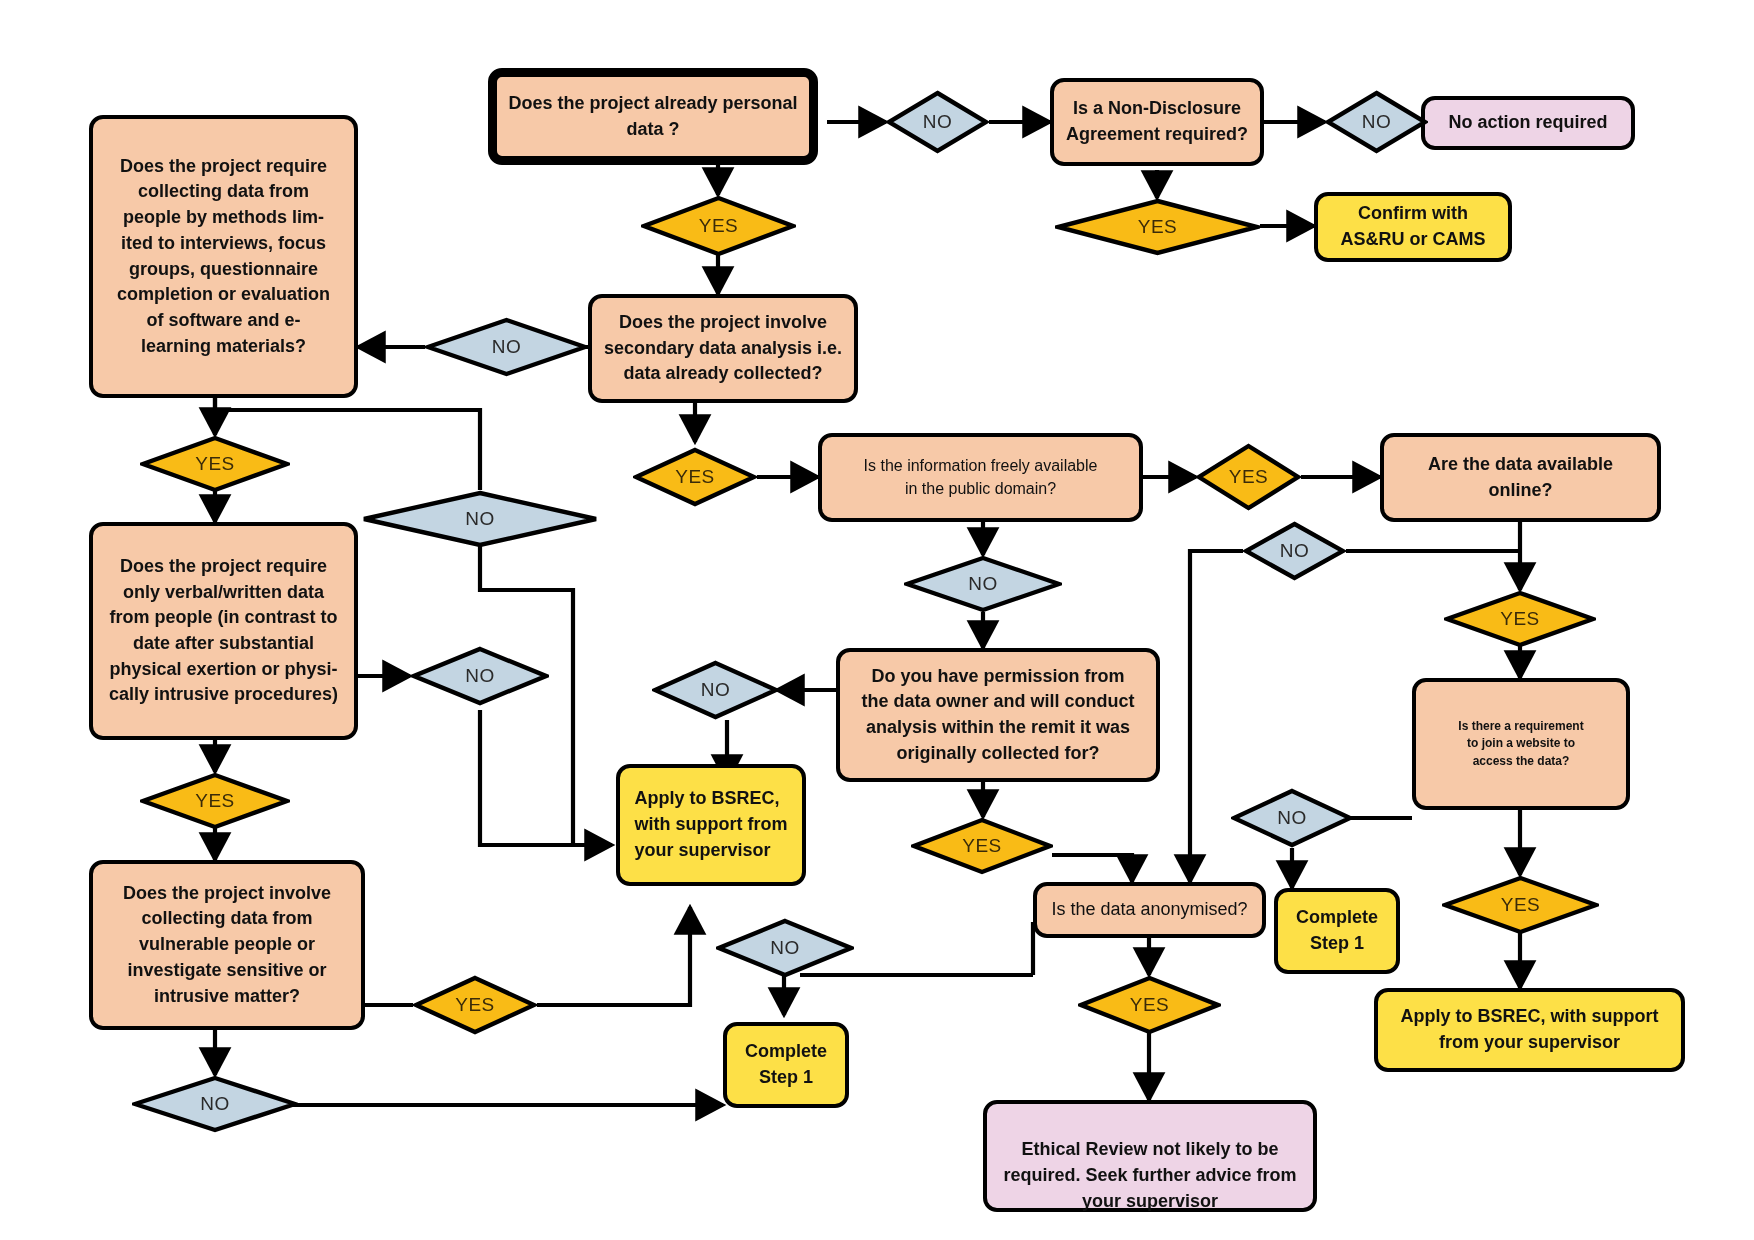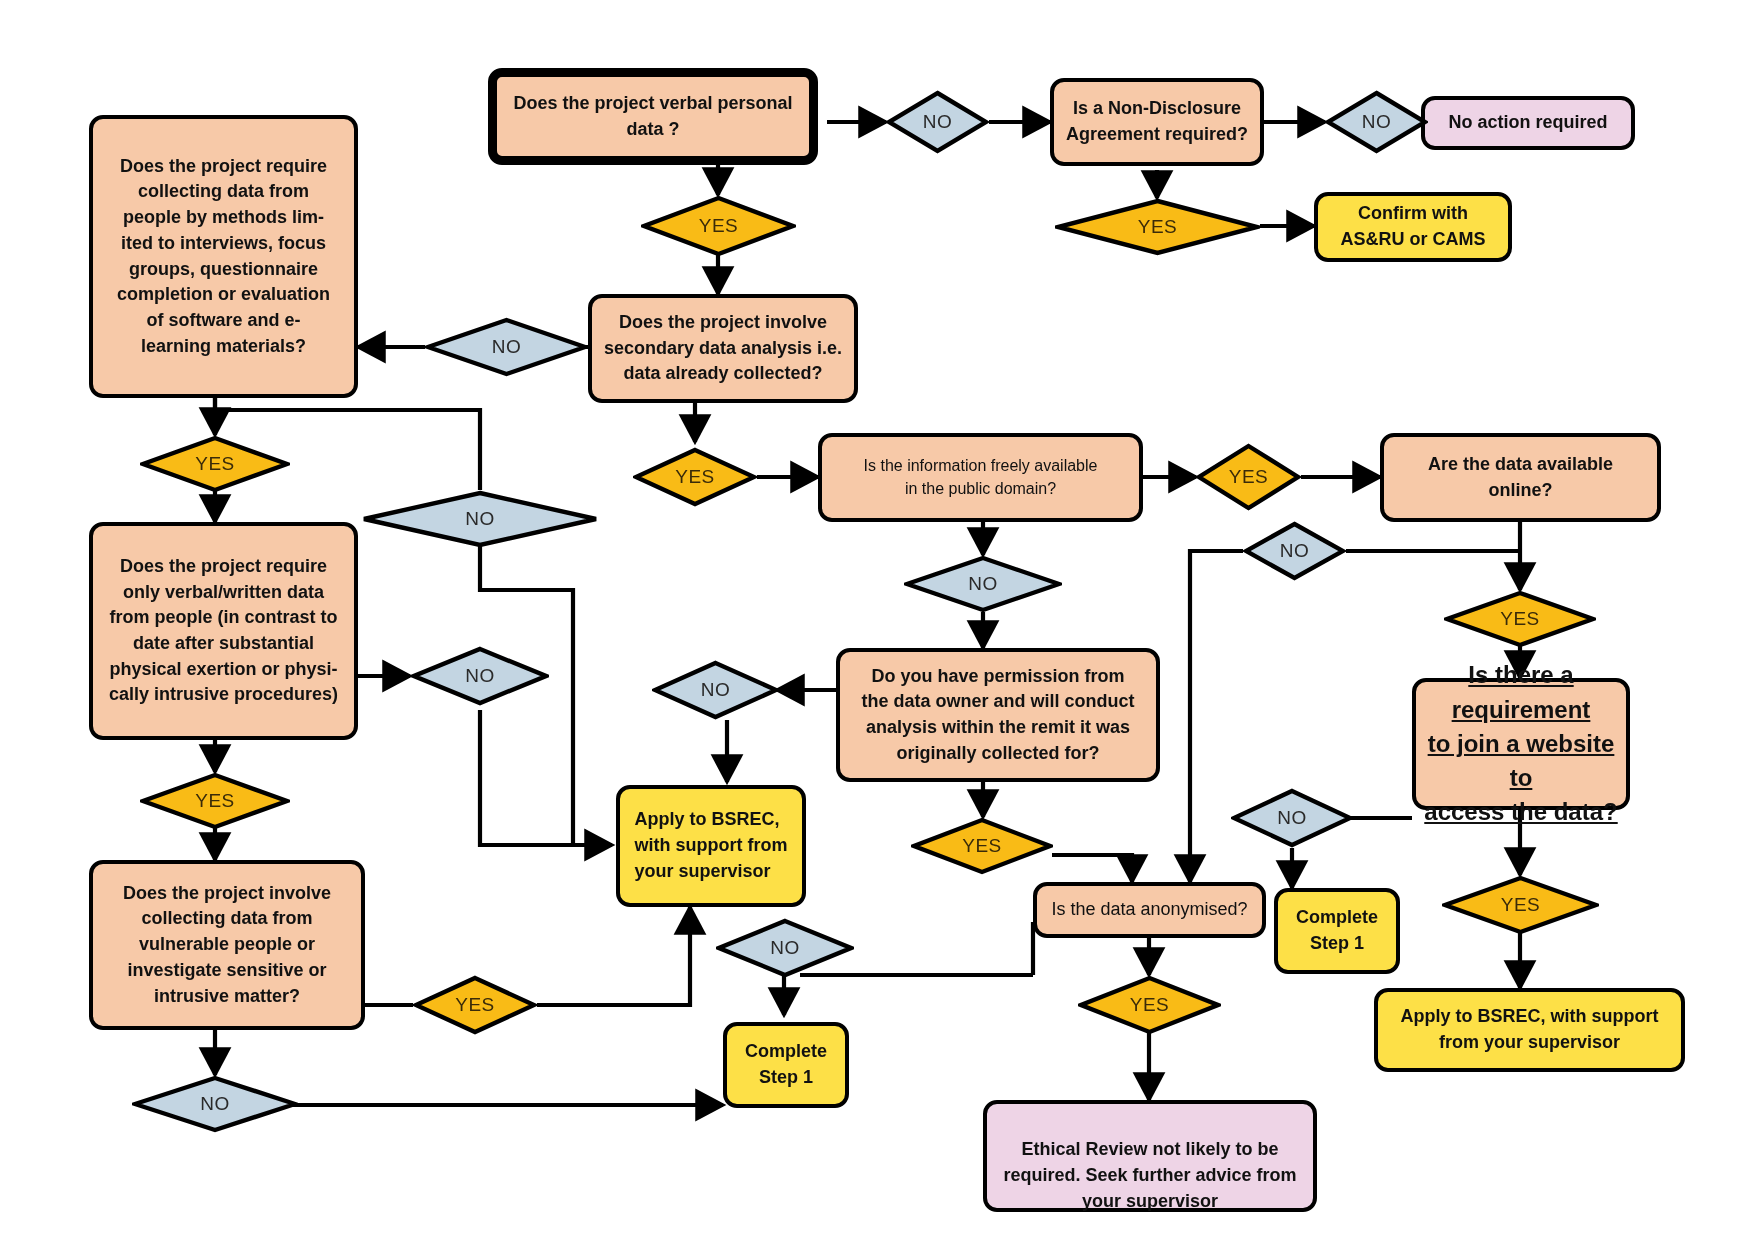--- a/index.html
+++ b/index.html
@@ -166,21 +166,21 @@
       <line x1="784" y1="947" x2="784" y2="1015" marker-end="url(#ah)"></line>
 
       <line x1="1149" y1="922" x2="1149" y2="975" marker-end="url(#ah)"></line>
 
       <line x1="1149" y1="1033" x2="1149" y2="1100" marker-end="url(#ah)"></line>
     </g>
   </svg>
 
   <div class="node process start" style="left:488px; top:68px; width:330px; height:97px;">
     <div style="font-size: 18px;">
-      <span>Does the project verbal personal</span>
+      <span>Does the project already personal</span>
       <span>data ?</span>
     </div>
   </div>
 
   <div class="node process" style="left:1050px; top:78px; width:214px; height:88px;">
     <div style="font-size: 18px;">
       <span>Is a Non-Disclosure</span>
       <span>Agreement required?</span>
     </div>
   </div>
@@ -233,21 +233,21 @@
   <div class="node process" style="left:89px; top:860px; width:276px; height:170px;">
     <div style="font-size: 18px;">
       <span>Does the project involve</span>
       <span>collecting data from</span>
       <span>vulnerable people or</span>
       <span>investigate sensitive or</span>
       <span>intrusive matter?</span>
     </div>
   </div>
 
-  <div class="node plum" style="left:616px; top:785px; width:190px; height:122px;">
+  <div class="node plum" style="left:616px; top:764px; width:190px; height:122px;">
     <div style="text-align: left; font-size: 18px;">
       <span>Apply to BSREC,</span>
       <span>with support from</span>
       <span>your supervisor</span>
     </div>
   </div>
 
   <div class="node plum" style="left:723px; top:1022px; width:126px; height:86px;">
     <div style="font-size: 18px;">
       <span>Complete</span>
@@ -272,21 +272,21 @@
   <div class="node process" style="left:836px; top:648px; width:324px; height:134px;">
     <div style="font-size: 18px;">
       <span>Do you have permission from</span>
       <span>the data owner and will conduct</span>
       <span>analysis within the remit it was</span>
       <span>originally collected for?</span>
     </div>
   </div>
 
   <div class="node process" style="left:1412px; top:678px; width:218px; height:132px;">
-    <div style="font-size: 24px; text-decoration: underline;">
+    <div style="font-size: 12px;">
       <span>Is there a requirement</span>
       <span>to join a website to</span>
       <span>access the data?</span>
     </div>
   </div>
 
   <div class="node process thin" style="left:1033px; top:882px; width:233px; height:56px;">
     <div style="font-size: 18px;">
       <span>Is the data anonymised?</span>
     </div>

